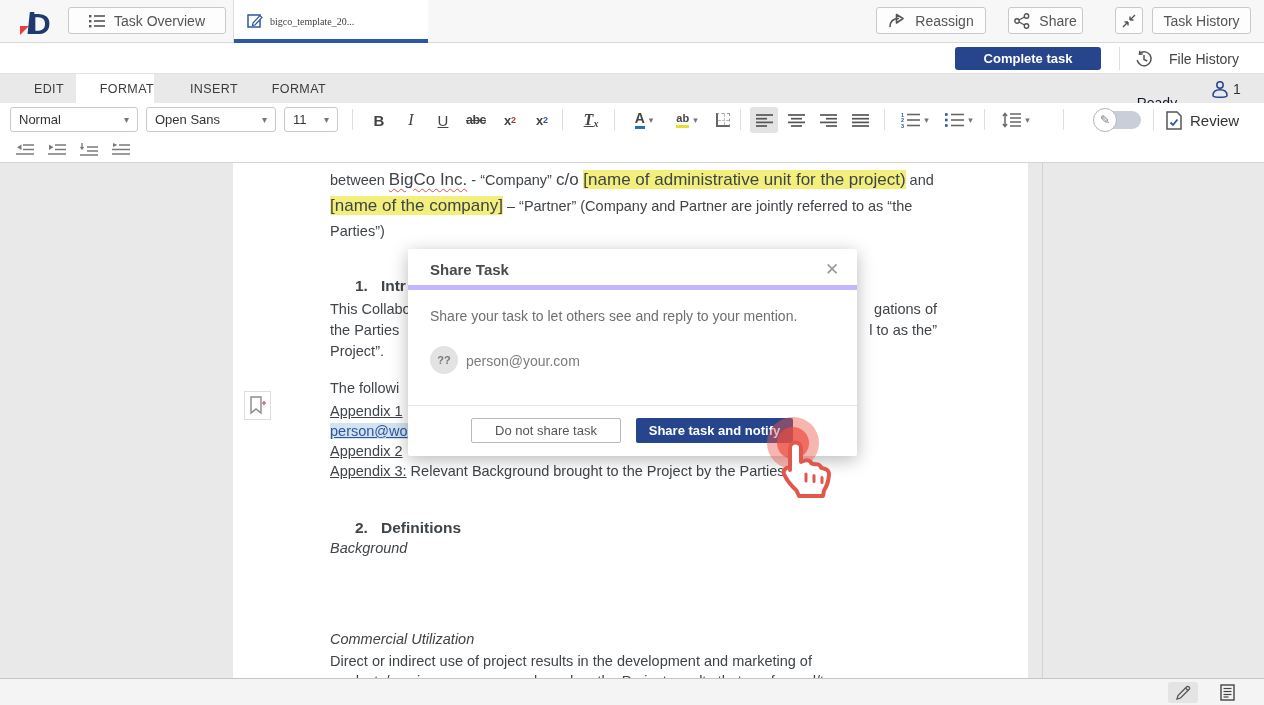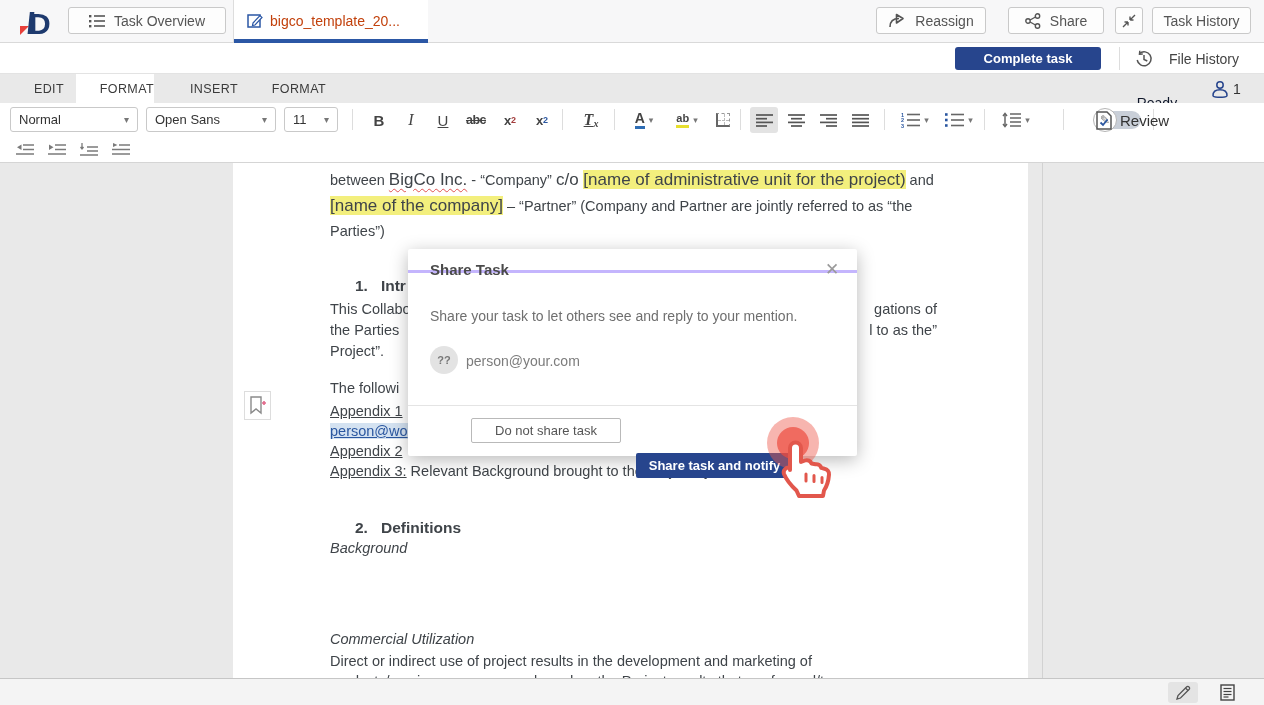--- a/index.html
+++ b/index.html
@@ -7,28 +7,28 @@
   .abs { position:absolute; }
   svg { display:block; }
 
   
   .topbar { position:absolute; left:0; top:0; width:1264px; height:43px; background:#f7f7f8; border-bottom:1px solid #d9d9d9; }
   .logo { left:16px; top:6px; width:44px; height:32px; }
   .tb-btn { display:flex; align-items:center; gap:9px; justify-content:center; height:27px; top:7px;
             background:#fdfdfd; border:1px solid #c9c9c9; border-radius:3px; color:#555; font-size:14px; cursor:pointer; }
   .btn-taskoverview { left:68px; width:158px; }
   .btn-reassign { left:876px; width:110px; }
-  .btn-share { left:1008px; width:96px; }
+  .btn-share { left:1008px; width:75px; }
   .btn-collapse { left:1115px; width:28px; }
   .btn-taskhistory { left:1152px; width:99px; }
   .topbar-vline { left:233px; top:0; width:1px; height:42px; background:#ddd; }
   .doc-tab { left:234px; top:0; width:194px; height:42px; background:#fff; border-right:1px solid:#ddd;
              display:flex; align-items:center; gap:7px; padding-left:13px; cursor:pointer; }
   .doc-tab-underline { left:234px; top:39px; width:194px; height:4px; background:#2b57a5; }
-  .doc-tab span { color:#c2410c; font-size:14px; }
+  .doc-tab span { color:#404040; font-size:10px;font-family:Liberation Serif, serif; }
 
   
   .actionbar { position:absolute; left:0; top:43px; width:1264px; height:31px; background:#fff; border-bottom:1px solid #e3e3e3; }
   .btn-complete { left:955px; top:4px; width:146px; height:23px; background:#27458d; color:#fff; font-size:13px; font-weight:bold;
                   border:none; border-radius:3px; display:flex; align-items:center; justify-content:center; cursor:pointer; }
   .action-vline { left:1119px; top:4px; width:1px; height:23px; background:#ddd; }
   .btn-filehistory { left:1135px; top:4px; height:23px; display:flex; align-items:center; gap:16px; background:none; border:none;
                      color:#444; font-size:14px; cursor:pointer; }
 
   
@@ -69,21 +69,21 @@
   .borders-box { width:14px; height:14px; border:1px dashed #999; border-left:2px solid #666; border-bottom:2px solid #666; position:relative; }
   .borders-box:before { content:""; position:absolute; left:50%; top:0; width:0; height:100%; border-left:1px dashed #bbb; }
   .borders-box:after { content:""; position:absolute; top:50%; left:0; height:0; width:100%; border-top:1px dashed #bbb; }
   .b-alignL { left:750px; width:28px; } .b-alignC { left:782px; width:28px; } .b-alignR { left:814px; width:28px; } .b-alignJ { left:846px; width:28px; }
   .b-numlist { left:896px; width:38px; gap:4px; } .b-bullist { left:940px; width:38px; gap:4px; }
   .b-linespace { left:996px; width:40px; gap:4px; }
   .toggle { left:1093px; top:5px; width:48px; height:24px; cursor:pointer; }
   .toggle .track { position:absolute; left:10px; top:3px; width:38px; height:18px; border-radius:9px; background:#c9cfd8; }
   .toggle .knob { position:absolute; left:0; top:0; width:24px; height:24px; border-radius:50%; background:#fff; border:1px solid #b5b5b5;
                   display:flex; align-items:center; justify-content:center; color:#777; font-size:12px; }
-  .btn-review { left:1096px; top:4px; height:26px; display:flex; align-items:center; gap:8px; background:none; border:none;
+  .btn-review { left:1166px; top:4px; height:26px; display:flex; align-items:center; gap:8px; background:none; border:none;
                 font-size:15px; color:#333; cursor:pointer; }
   .ind-btn { top:3px; width:26px; height:20px; display:flex; align-items:center; justify-content:center; background:none; border:none; cursor:pointer; }
   .i1 { left:12px; } .i2 { left:44px; } .i3 { left:76px; } .i4 { left:108px; }
 
   
   .doc-area { position:absolute; left:0; top:163px; width:1264px; height:515px; background:#e9e9e9; }
   .doc-vline { left:1042px; top:0; width:1px; height:515px; background:#d2d2d2; }
   .page { position:absolute; left:233px; top:0; width:795px; height:515px; background:#fff; overflow:hidden; }
   .doc-text { color:#3f4449; font-size:14.5px; }
   .p1 { left:97px; top:4px; width:612px; line-height:25px; }
@@ -106,33 +106,33 @@
   .body1 { left:97px; top:397px; width:612px; line-height:20px; }
   .body2 { left:97px; top:488px; width:612px; line-height:20px; }
   .clip { left:97px; top:508px; width:612px; line-height:20px; }
   .margin-ic { border:1px solid #ddd; background:#fff; display:flex; align-items:center; justify-content:center; cursor:pointer; }
   .bookmark-btn { left:244px; top:228px; width:27px; height:29px; }
   .comment-btn { left:760px; top:228px; width:29px; height:29px; }
 
   
   .modal { position:absolute; left:408px; top:86px; width:449px; height:207px; background:#fff; border-radius:2px;
            box-shadow:0 4px 18px rgba(0,0,0,.28); z-index:50; }
-  .modal-header { position:absolute; left:0; top:0; width:100%; height:24px; border-bottom:3px solid #c4b5fd; }
+  .modal-header { position:absolute; left:0; top:0; width:100%; height:41px; border-bottom:5px solid #c4b5fd; }
   .modal-title { position:absolute; left:22px; top:12px; font-size:15px; font-weight:bold; color:#4a4a4a; }
   .modal-close { position:absolute; right:14px; top:9px; width:22px; height:22px; background:none; border:none; color:#9a9a9a;
                  font-size:17px; cursor:pointer; }
   .modal-desc { position:absolute; left:22px; top:59px; font-size:14px; color:#6f6f6f; }
   .avatar { position:absolute; left:22px; top:97px; width:28px; height:28px; border-radius:50%; background:#e3e3e3;
             display:flex; align-items:center; justify-content:center; font-size:11px; font-weight:bold; color:#777; }
   .modal-email { position:absolute; left:58px; top:104px; font-size:14px; color:#7c7c7c; }
   .modal-footer { position:absolute; left:0; top:156px; width:100%; height:51px; border-top:1px solid #e4e4e4; }
   .btn-decline { position:absolute; left:63px; top:12px; width:150px; height:25px; background:#fff; border:1px solid #b9b9b9;
                  border-radius:2px; color:#555; font-size:13px; cursor:pointer; }
   .btn-confirm { position:absolute; left:228px; top:12px; width:157px; height:25px; background:#27458d; border:none;
-                 border-radius:2px; color:#fff; font-size:13px; font-weight:bold; cursor:pointer;margin-top:35px; }
+                 border-radius:2px; color:#fff; font-size:13px; font-weight:bold; cursor:pointer; }
   .click-ind { position:absolute; left:757px; top:244px; width:76px; height:92px; z-index:60; pointer-events:none; }
 
   
   .bottombar { position:absolute; left:0; top:678px; width:1264px; height:27px; background:#f4f4f4; border-top:1px solid #c6c6c6; }
   .bb-btn { top:3px; width:30px; height:21px; display:flex; align-items:center; justify-content:center; background:none; border:none;
             border-radius:3px; cursor:pointer; }
   .bb-pencil { left:1168px; background:#e4e4e4; }
   .bb-doc { left:1212px; }
 </style>
 </head>

